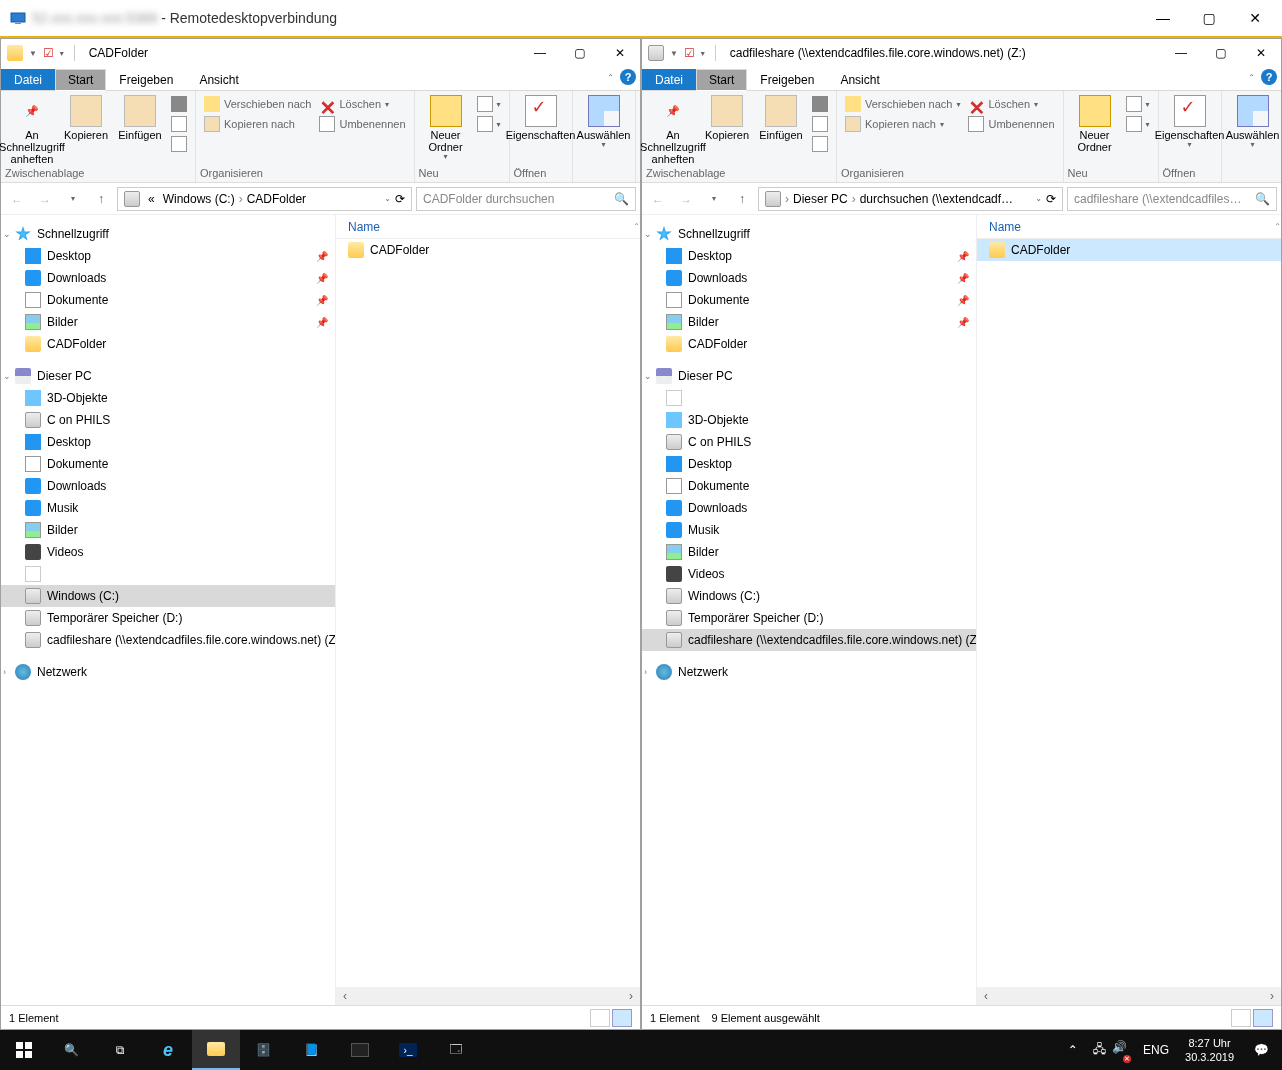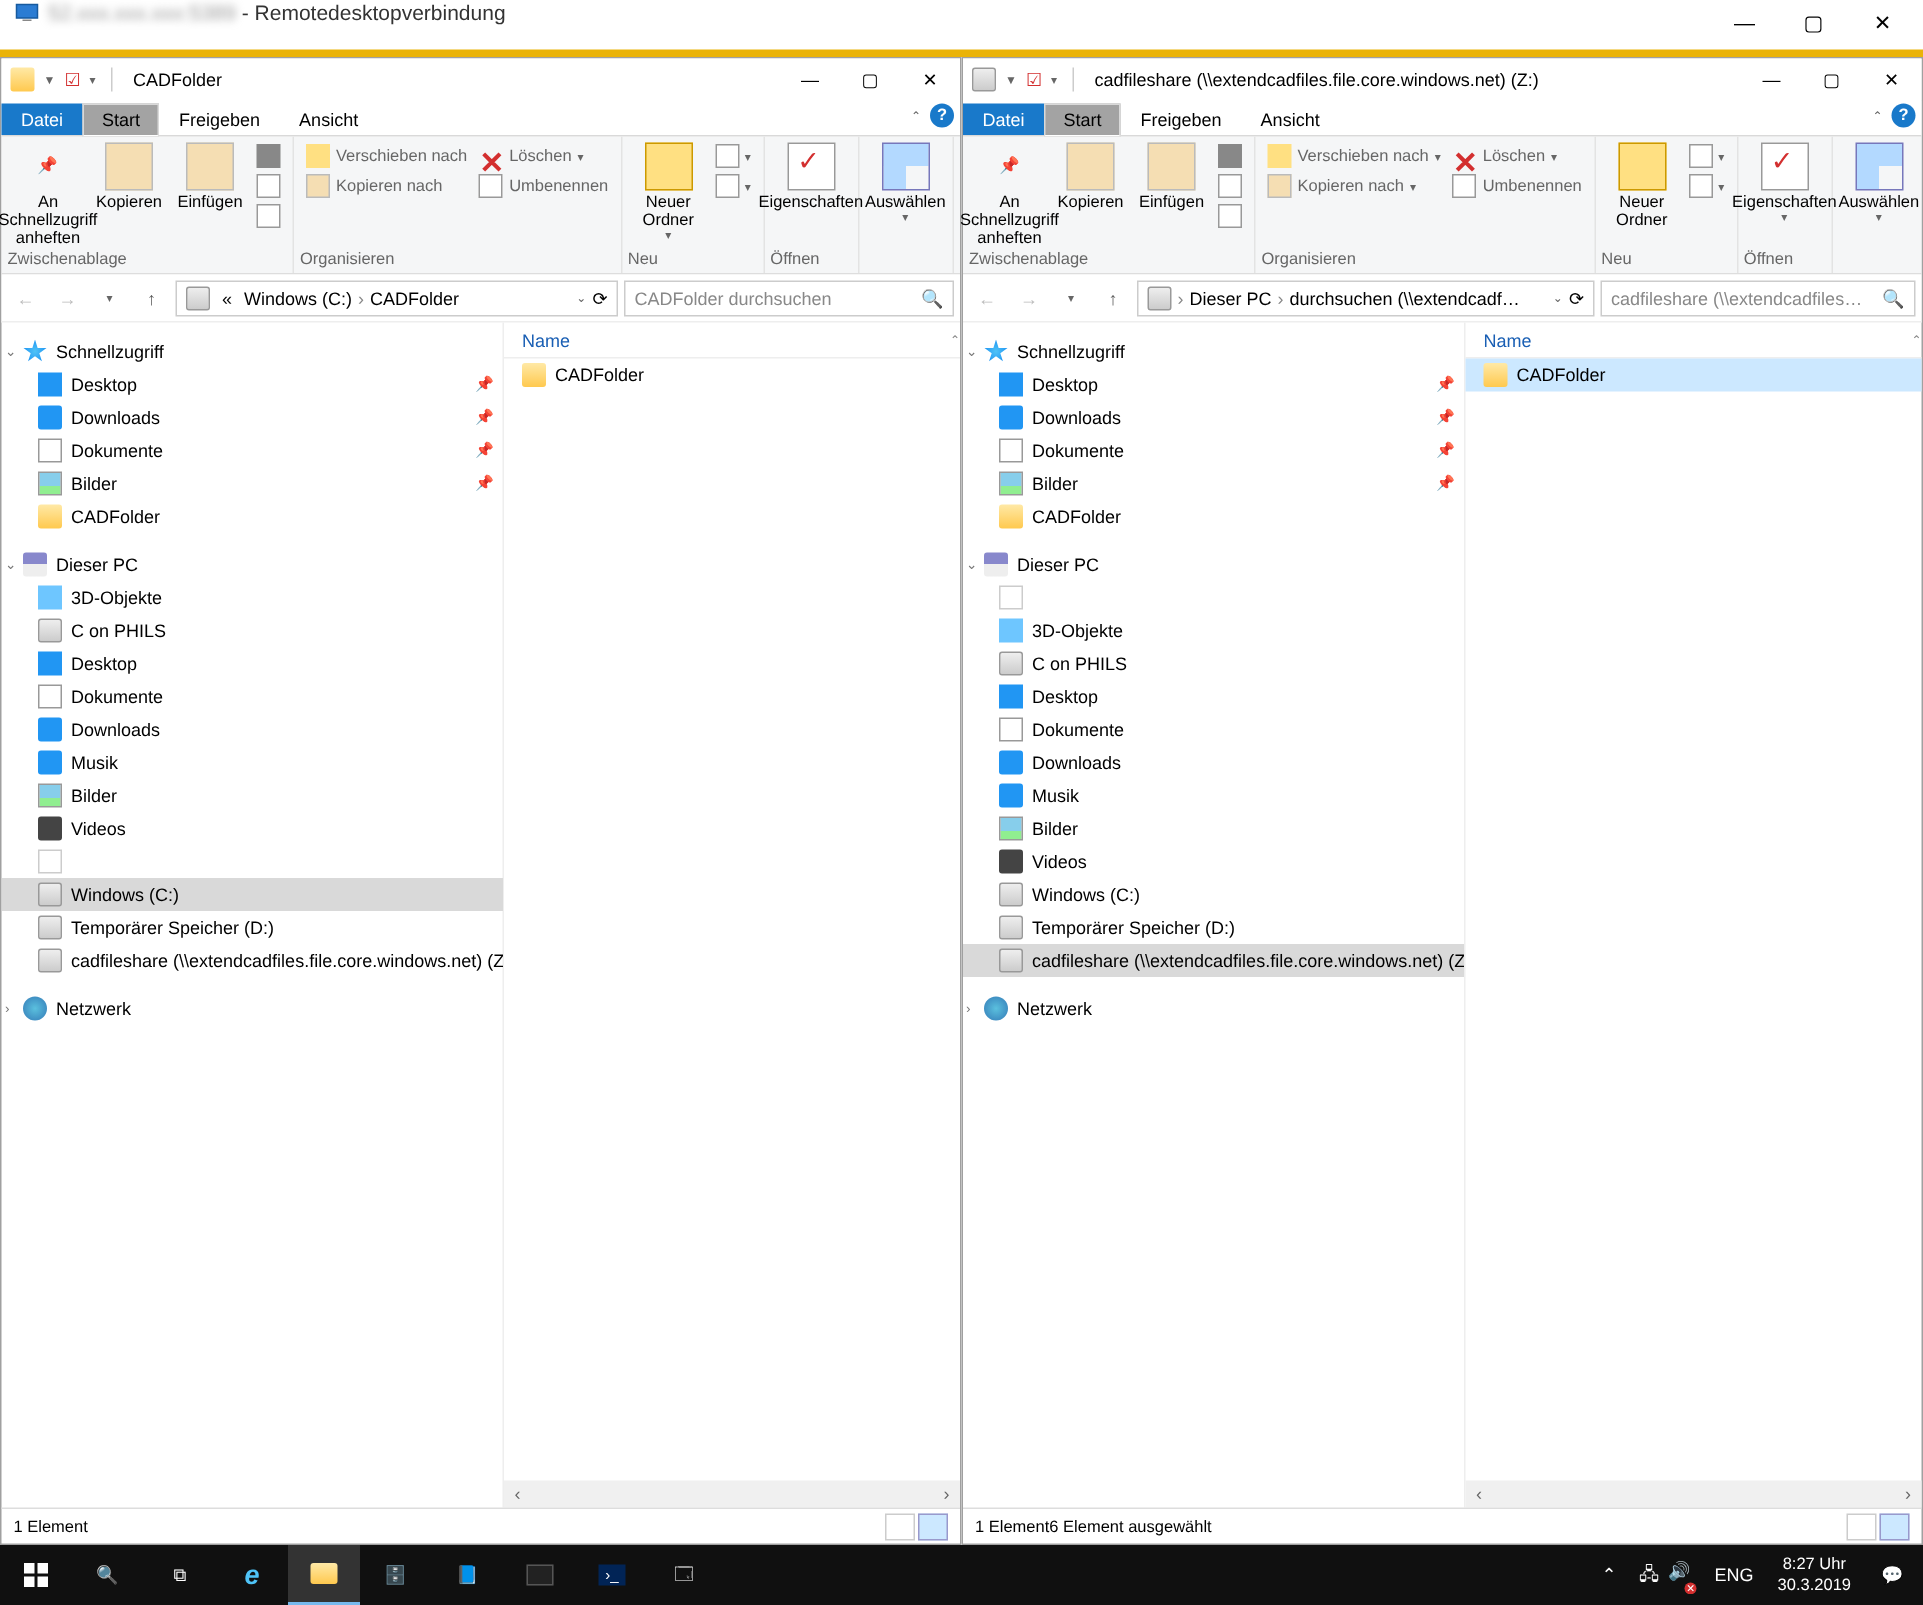--- a/index.html
+++ b/index.html
@@ -1,19 +1,19 @@
 <!DOCTYPE html>
 <html><head>
 <meta charset="utf-8">
 <style>
 * { box-sizing: border-box; margin: 0; padding: 0; font-family: "Segoe UI", Tahoma, sans-serif; }
 body { width: 1282px; height: 1070px; background: #fff; overflow: hidden; font-size: 12px; color: #000; }
 
 
-.rdp-titlebar { height: 38px; display: flex; padding: 0 4px; border-bottom: 5px solid #eab308; }
+.rdp-titlebar { height: 38px; display: flex; align-items: center; padding: 0 4px; border-bottom: 2px solid #eab308; }
 .rdp-titlebar .rdp-icon { width: 16px; height: 16px; margin: 0 6px; }
 .rdp-title { font-size: 14px; color: #333; flex: 1; }
 .rdp-title .blur { filter: blur(3px); color: #999; }
 .rdp-controls { display: flex; }
 .rdp-controls .ctl { width: 46px; height: 30px; display: flex; align-items: center; justify-content: center; font-size: 14px; }
 .rdp-content { display: flex; height: calc(100% - 38px - 40px); }
 
 
 .explorer { flex: 1; border: 1px solid #a0a0a0; display: flex; flex-direction: column; background: #fff; min-width: 0; }
 
@@ -67,21 +67,21 @@
 .listhead .colname { flex: 1; display: flex; align-items: flex-start; }
 .listhead .sort { margin: 0 auto; font-size: 8px; color: #888; }
 .listrow { display: flex; align-items: center; height: 22px; padding-left: 12px; font-size: 12px; }
 .listrow .li-ic { width: 16px; height: 16px; margin-right: 6px; }
 .listrow.sel { background: #cce8ff; }
 .listfill { flex: 1; }
 .hscroll { height: 18px; background: #f0f0f0; display: flex; align-items: center; }
 .hscroll .scrbtn { width: 18px; height: 18px; display: flex; align-items: center; justify-content: center; color: #666; }
 .hscroll .track { flex: 1; height: 16px; }
 
-.statusbar { height: 24px; border-top: 1px solid #ddd; display: flex; align-items: center; padding: 0 8px; font-size: 11px; gap: 0; }
+.statusbar { height: 24px; border-top: 1px solid #ddd; display: flex; align-items: center; padding: 0 8px; font-size: 11px; gap: 12px; }
 .statusbar .view-ic { margin-left: auto; display: flex; gap: 2px; }
 .statusbar .vbtn { width: 20px; height: 18px; border: 1px solid #ccc; }
 .statusbar .vbtn.active { background: #cce8ff; border-color: #99c; }
 
 
 .taskbar { height: 40px; background: #101010; display: flex; align-items: center; color: #fff; position: absolute; bottom: 0; left: 0; right: 0; }
 .tb-btn { width: 48px; height: 40px; display: flex; align-items: center; justify-content: center; }
 .tb-btn.active { background: #333; border-bottom: 2px solid #76b9ed; }
 .tb-right { margin-left: auto; display: flex; align-items: center; height: 40px; }
 .tb-clock { text-align: center; font-size: 11px; padding: 0 8px; line-height: 1.3; }
@@ -650,21 +650,21 @@
       <div class="hscroll">
             <div class="scrbtn">‹</div>
             <div class="track"></div>
             <div class="scrbtn">›</div>
           </div>
     </div>
   </div>
 
   <div class="statusbar">
     <span>1 Element</span>
-    <span>6 Element ausgewählt</span>
+    <span>9 Element ausgewählt</span>
     <div class="view-ic">
       <div class="vbtn"></div>
       <div class="vbtn active"></div>
     </div>
   </div>
 </div>
 
 </div>
 
 <div class="taskbar">

